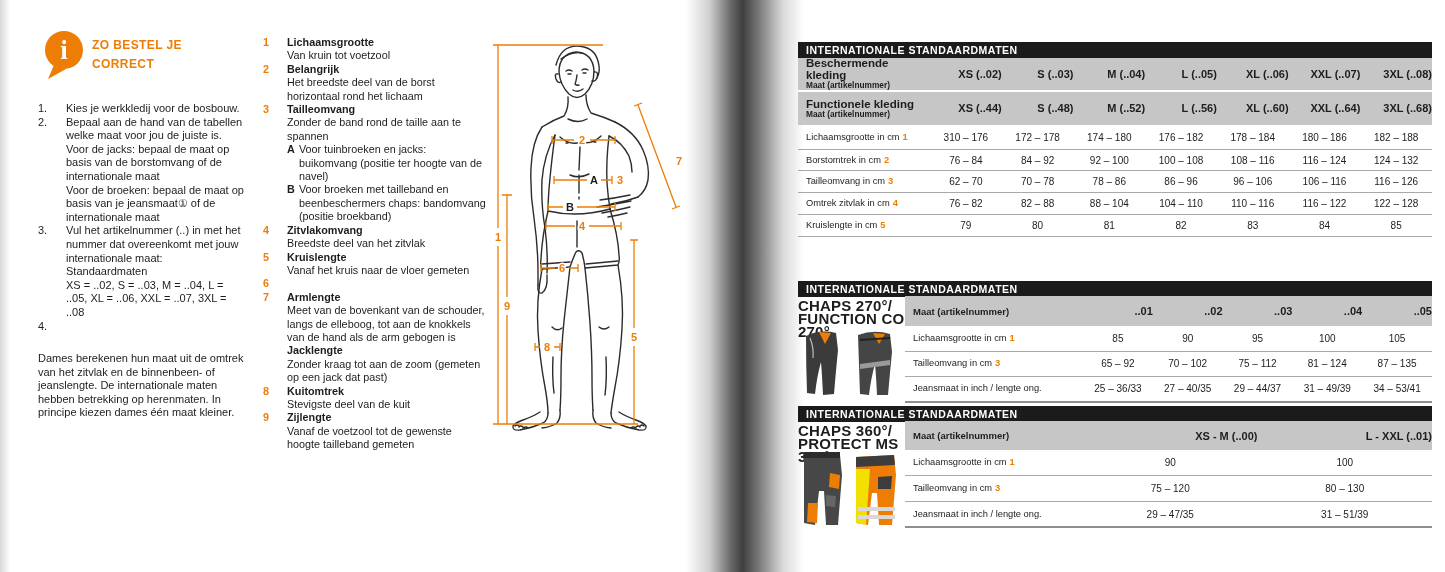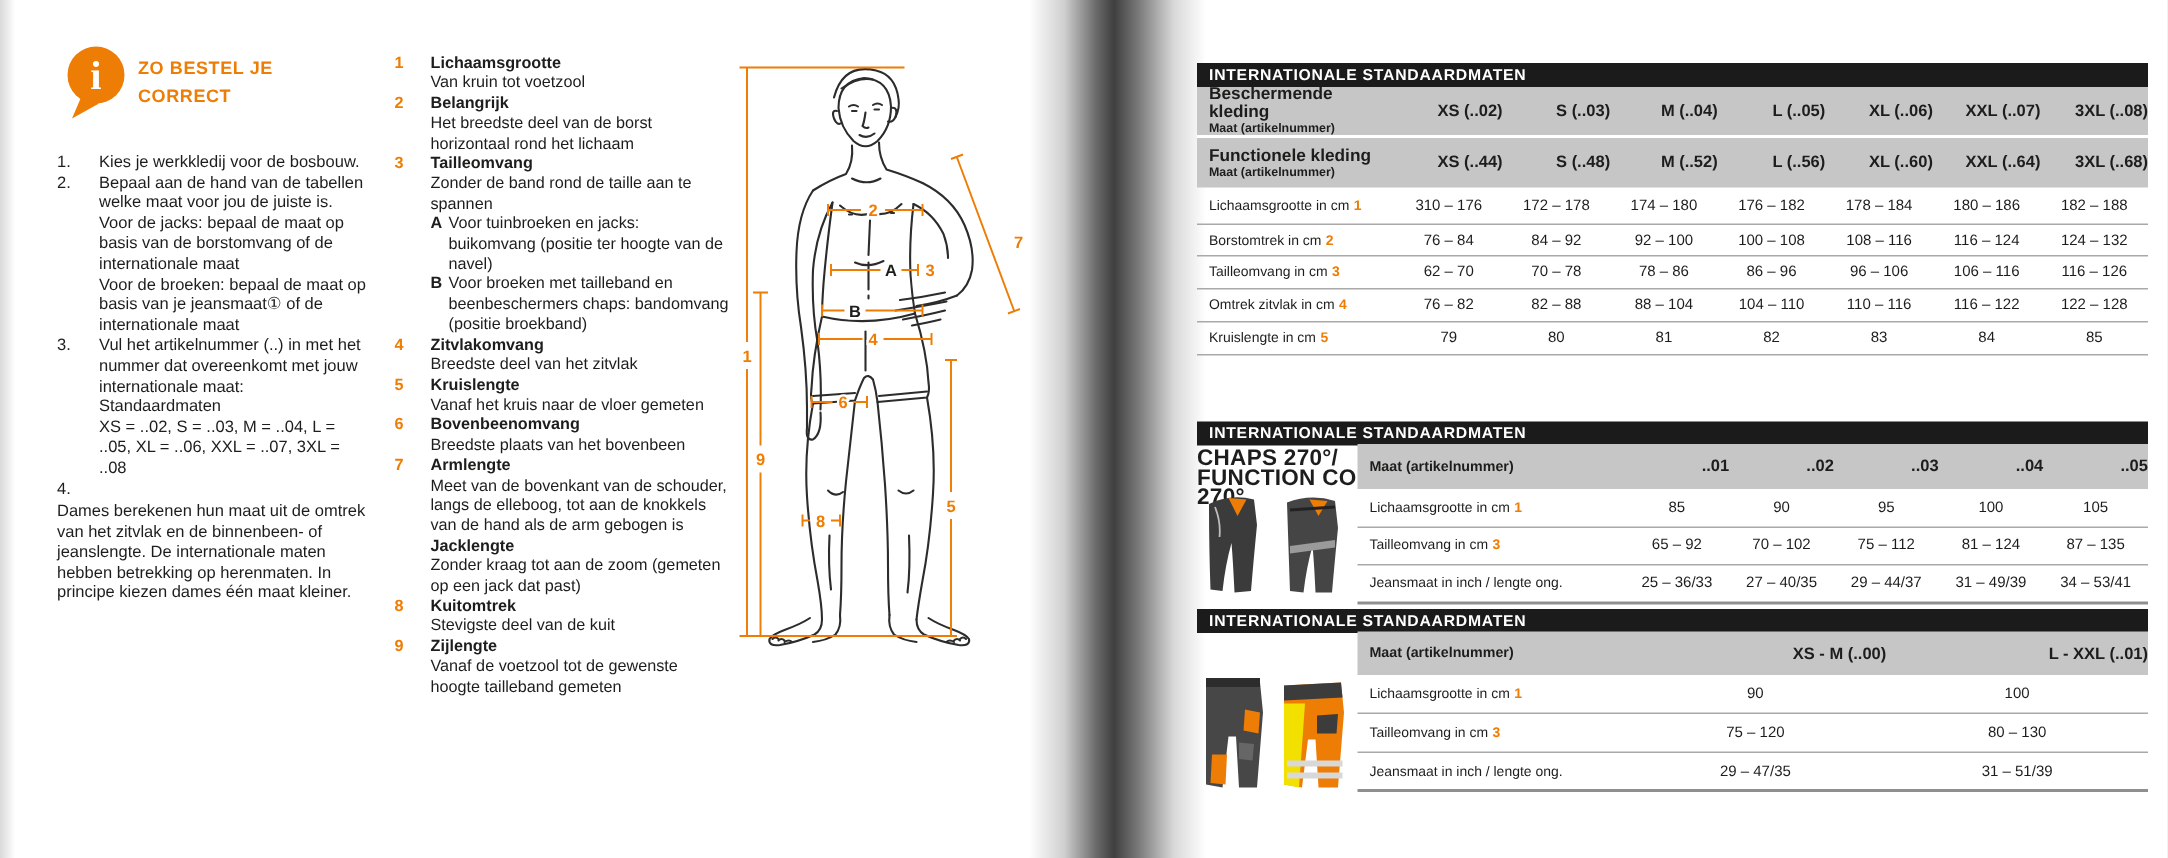--- a/index.html
+++ b/index.html
@@ -9,21 +9,21 @@
   .edge-shadow{position:absolute;top:0;left:0;width:10px;height:572px;background:linear-gradient(90deg,#d9d9d9,#ffffff);}
 
   
   .info-icon{position:absolute;left:42px;top:30px;}
   .page-title{position:absolute;left:92px;top:36px;font-size:12px;line-height:19px;font-weight:bold;letter-spacing:.4px;}
   .steps{position:absolute;left:38px;top:102px;width:208px;font-size:11px;line-height:13.6px;}
   .step{display:flex;}
   .step .num{width:28px;flex:0 0 28px;}
   .step .body{flex:1;}
   .bold{font-weight:normal;}
-  .dames{margin-top:2px;}
+  .dames{margin-top:19px;}
 
   .measures{position:absolute;left:263px;top:36px;width:224px;font-size:10.8px;line-height:13.4px;}
   .mitem{display:flex;}
   .mnum{width:24px;flex:0 0 24px;font-weight:bold;}
   .mbody{flex:1;}
   .mtitle{font-weight:bold;}
   .msub{display:flex;}
   .sletter{width:12px;flex:0 0 12px;font-weight:bold;}
 
   .figure-svg{position:absolute;left:478px;top:25px;}
@@ -137,24 +137,20 @@
       </div>
       <div class="mitem">
         <div class="mnum" style="color: rgb(238, 125, 5);">5</div>
         <div class="mbody">
           <div class="mtitle">Kruislengte</div>
           <div>Vanaf het kruis naar de vloer gemeten</div>
         </div>
       </div>
       <div class="mitem">
         <div class="mnum" style="color: rgb(238, 125, 5);">6</div>
-        <div class="mbody">
-          <div class="mtitle">Bovenbeenomvang</div>
-          <div>Breedste plaats van het bovenbeen</div>
-        </div>
       </div>
       <div class="mitem">
         <div class="mnum" style="color: rgb(238, 125, 5);">7</div>
         <div class="mbody">
           <div class="mtitle">Armlengte</div>
           <div>Meet van de bovenkant van de schouder, langs de elleboog, tot aan de knokkels van de hand als de arm gebogen is</div>
           <div class="mtitle">Jacklengte</div>
           <div>Zonder kraag tot aan de zoom (gemeten op een jack dat past)</div>
         </div>
       </div>
@@ -380,20 +376,24 @@
         <div class="rlabel"><span>Jeansmaat in inch / lengte ong.</span></div>
         <div class="tval">25 – 36/33</div>
         <div class="tval">27 – 40/35</div>
         <div class="tval">29 – 44/37</div>
         <div class="tval">31 – 49/39</div>
         <div class="tval">34 – 53/41</div>
       </div>
     </div>
 
   <div class="band" style="top:406px;background:#1b1b1b">INTERNATIONALE STANDAARDMATEN</div>
+  <div class="prod-title" style="top:424px">
+    <span>CHAPS 360°/</span><br>
+    <span>PROTECT MS 360°</span>
+  </div>
   <svg class="prod-img" style="top:447px" width="112" height="82" viewBox="0 0 112 82">
     <path d="M6,8 L42,8 L44,28 L40,78 L28,78 L26,44 L21,44 L17,78 L6,76 Z" fill="#474747"></path>
     <rect x="6" y="5" width="36" height="6" fill="#2c2c2c"></rect>
     <path d="M32,26 L42,28 L41,42 L31,40 Z" fill="#ee7d05"></path>
     <path d="M10,56 L20,56 L19,76 L9,75 Z" fill="#ee7d05"></path>
     <path d="M28,48 L38,49 L37,60 L28,59 Z" fill="#666666"></path>
     <path d="M58,10 L96,8 L98,28 L94,78 L81,78 L79,46 L74,46 L70,78 L58,76 Z" fill="#ee7d05"></path>
     <path d="M58,10 L96,8 L97,18 L58,20 Z" fill="#3c3c3c"></path>
     <path d="M58,22 L72,22 L68,78 L58,76 Z" fill="#f2e000"></path>
     <rect x="60" y="60" width="37" height="4" fill="#d8d8d8"></rect>

